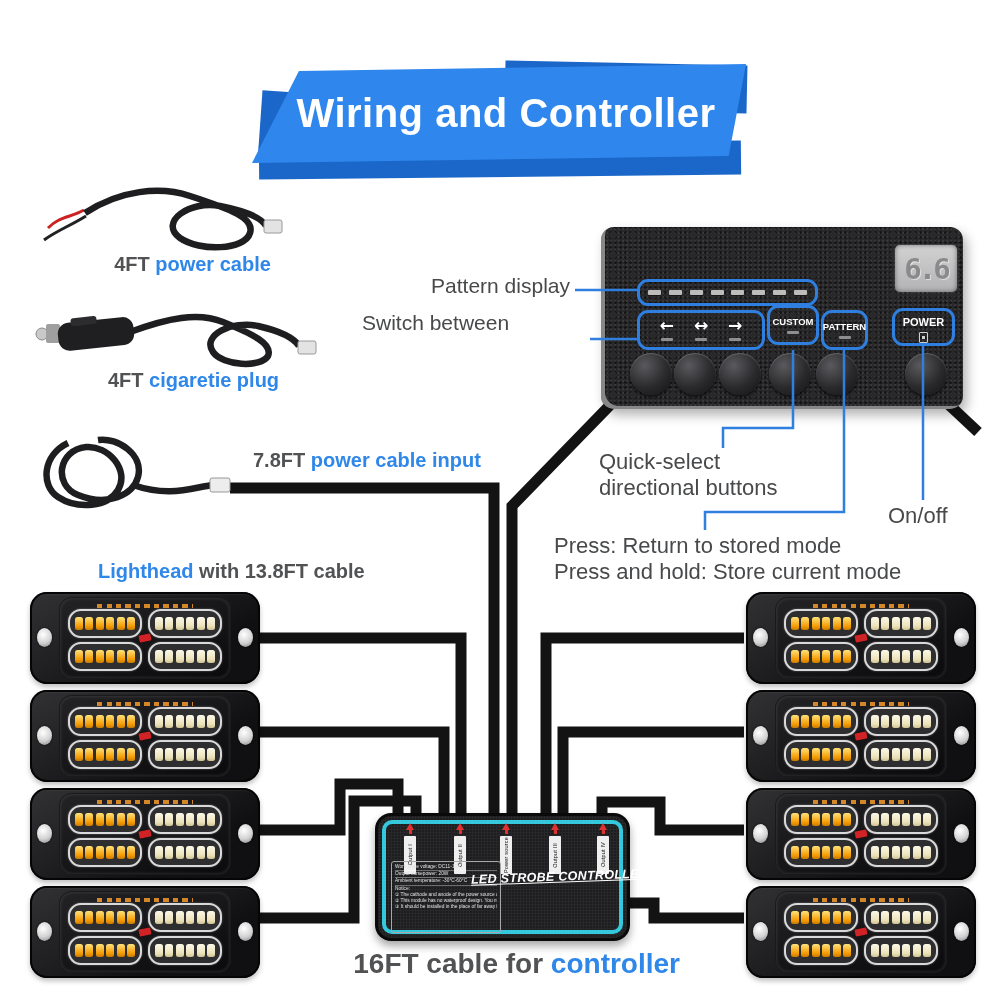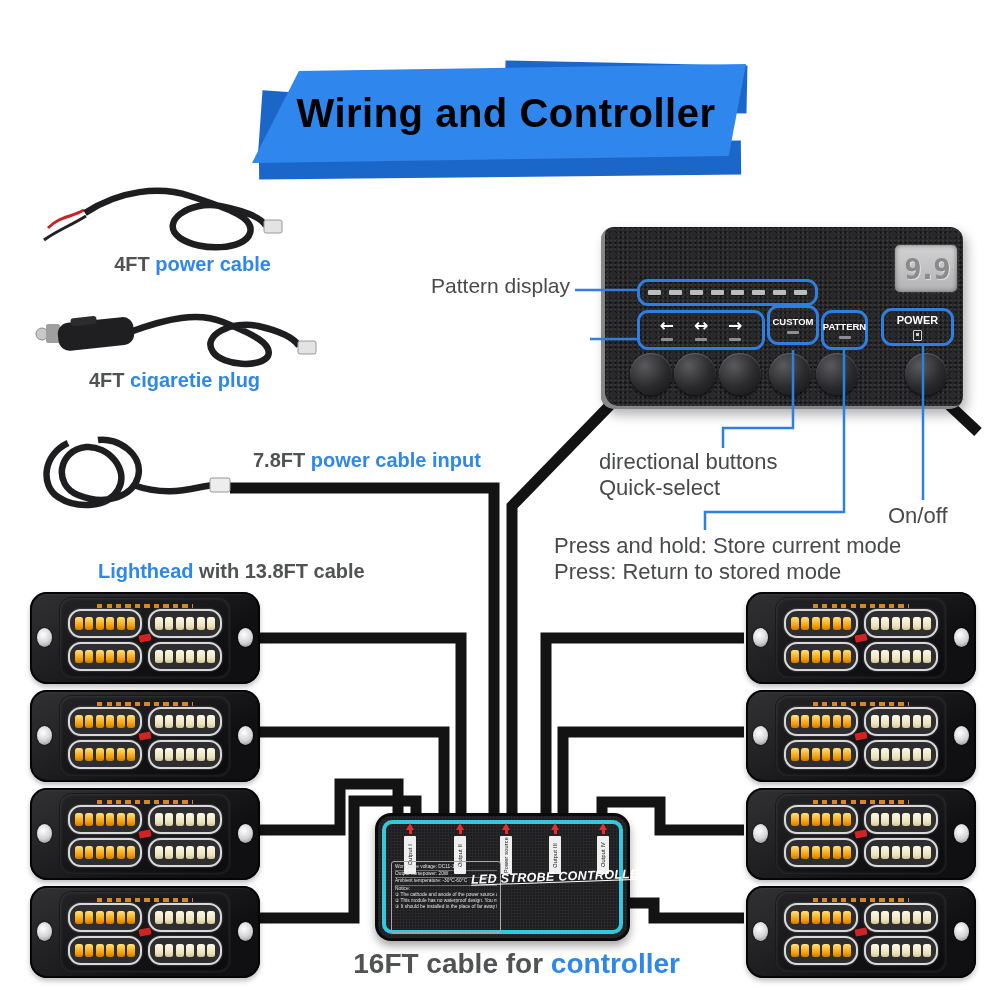--- a/index.html
+++ b/index.html
@@ -7,21 +7,21 @@
        font-family:"Liberation Sans",sans-serif;}
 
   
   .ribbon-back{background:#1b67c9;position:absolute;}
   #ribbon-back-a{left:505px;top:63px;width:242px;height:48px;transform:rotate(1.2deg);}
   #ribbon-back-b{left:259px;top:143px;width:482px;height:34px;transform:rotate(-0.6deg);}
   #ribbon-back-c{left:260px;top:92px;width:55px;height:70px;transform:rotate(4deg);}
   #ribbon-main{left:252px;top:64px;width:494px;height:99px;background:#2f86ec;
     clip-path:polygon(9.5% 7%,100% 0%,96.5% 93%,0% 100%);
     display:flex;align-items:center;justify-content:center;position:absolute;z-index:4;}
-  #ribbon-main .txt{color:#000000;font-size:40px;font-weight:bold;letter-spacing:.5px;padding-left:14px;}
+  #ribbon-main .txt{color:#ffffff;font-size:40px;font-weight:bold;letter-spacing:.5px;padding-left:14px;}
 
   
   .two-tone{position:absolute;font-weight:bold;font-size:20px;color:#515254;white-space:nowrap;z-index:4;}
   .two-tone .blue{color:#2e87e9;}
   #lbl-16ft{font-size:28px;}
 
   
   .an{position:absolute;color:#48494b;font-size:21px;line-height:1.18;z-index:4;}
 
   
@@ -43,21 +43,21 @@
   .co{position:absolute;border:3px solid #2f7fe0;border-radius:11px;box-sizing:border-box;}
   .co-ind{left:36px;top:52px;width:181px;height:27px;display:flex;align-items:center;justify-content:space-evenly;}
   .dash{width:13px;height:5px;background:#bdbdbb;border-radius:1px;box-shadow:0 1px 0 rgba(0,0,0,.4);}
   .co-arrows{left:36px;top:83px;width:128px;height:40px;display:flex;justify-content:space-evenly;padding-top:4px;}
   .acol{display:flex;flex-direction:column;align-items:center;gap:4px;}
   .aglyph{color:#fff;font-weight:bold;font-size:17px;line-height:1;font-family:"DejaVu Sans",sans-serif;}
   .microbar{width:12px;height:3px;background:#8e8e90;border-radius:1px;}
   .co-word{display:flex;flex-direction:column;align-items:center;justify-content:center;gap:4px;}
   .co-custom{left:166px;top:78px;width:52px;height:40px;}
   .co-pattern{left:220px;top:83px;width:47px;height:40px;}
-  .co-power{left:280px;top:81px;width:73px;height:38px;}
+  .co-power{left:291px;top:81px;width:63px;height:38px;justify-content:flex-end;}
   .btn-word{color:#fff;font-weight:bold;font-size:9.5px;white-space:nowrap;}
   .co-power .btn-word{font-size:11px;}
   .pwr-icon{width:7px;height:9px;border:1px solid #cfcfcf;border-radius:1px;position:relative;}
   .pwr-icon::after{content:"";position:absolute;left:1.5px;top:2.5px;width:3px;height:3px;background:#cfcfcf;}
   .pbtn{position:absolute;top:126px;width:42px;height:42px;border-radius:50%;
     background:radial-gradient(circle at 35% 30%,#5a5a5e,#2a2a2c 55%,#121214);
     box-shadow:0 2px 3px rgba(0,0,0,.6),inset 0 1px 1px rgba(255,255,255,.2);}
 
   
   #cbox{position:absolute;left:375px;top:813px;width:255px;height:128px;border-radius:16px;z-index:3;
@@ -154,50 +154,51 @@
 <svg class="photo" style="left:38px;top:425px;" width="215" height="105">
   <path d="M30,18 C5,30 2,60 20,72 C40,85 70,82 80,65 C92,45 70,20 48,22 C20,25 15,60 40,70 C70,82 95,70 100,52 C106,30 80,12 60,15" stroke="#1e1e20" stroke-width="6.5" fill="none"></path>
   <path d="M95,60 C130,72 150,64 174,60" stroke="#1e1e20" stroke-width="6.5" fill="none"></path>
   <rect x="172" y="53" width="20" height="14" rx="2" fill="#ededed" stroke="#999"></rect>
 </svg>
 
 <div class="two-tone" style="left:60px;top:253px;width:265px;text-align:center;">
   <span>4FT</span>
   <span class="blue">power cable</span>
 </div>
-<div class="two-tone" style="left:42px;top:369px;width:265px;text-align:center;">
+<div class="two-tone" style="left:61px;top:369px;width:265px;text-align:center;">
   <span>4FT</span>
   <span class="blue">cigaretie plug</span>
 </div>
 <div class="two-tone" style="left:253px;top:449px;">
   <span>7.8FT</span>
   <span class="blue">power cable input</span>
 </div>
 <div class="two-tone" style="left:98px;top:560px;">
   <span class="blue">Lighthead</span><span> with 13.8FT cable</span>
 </div>
 <div id="lbl-16ft" class="two-tone" style="left:320px;top:948px;width:360px;text-align:right;">
   <span>16FT cable for </span><span class="blue">controller</span>
 </div>
 
 <div class="an" style="left:410px;top:274px;width:160px;text-align:right;">Pattern display</div>
 <div class="an" style="left:362px;top:311px;">
+  <div>Switch between</div>
 </div>
 <div class="an" style="left:599px;top:449px;font-size:22px;">
+  <div>Quick-select</div>
   <div>directional buttons</div>
-  <div>Quick-select</div>
 </div>
 <div class="an" style="left:888px;top:503px;font-size:22px;">On/off</div>
 <div class="an" style="left:554px;top:533px;font-size:22px;">
+  <div>Press: Return to stored mode</div>
   <div>Press and hold: Store current mode</div>
-  <div>Press: Return to stored mode</div>
 </div>
 
 <div id="panel">
-  <div class="pnl-display">9.9</div>
+  <div class="pnl-display">6.6</div>
 
   <div class="co co-ind">
     <div class="dash"></div>
     <div class="dash"></div>
     <div class="dash"></div>
     <div class="dash"></div>
     <div class="dash"></div>
     <div class="dash"></div>
     <div class="dash"></div>
     <div class="dash"></div>

